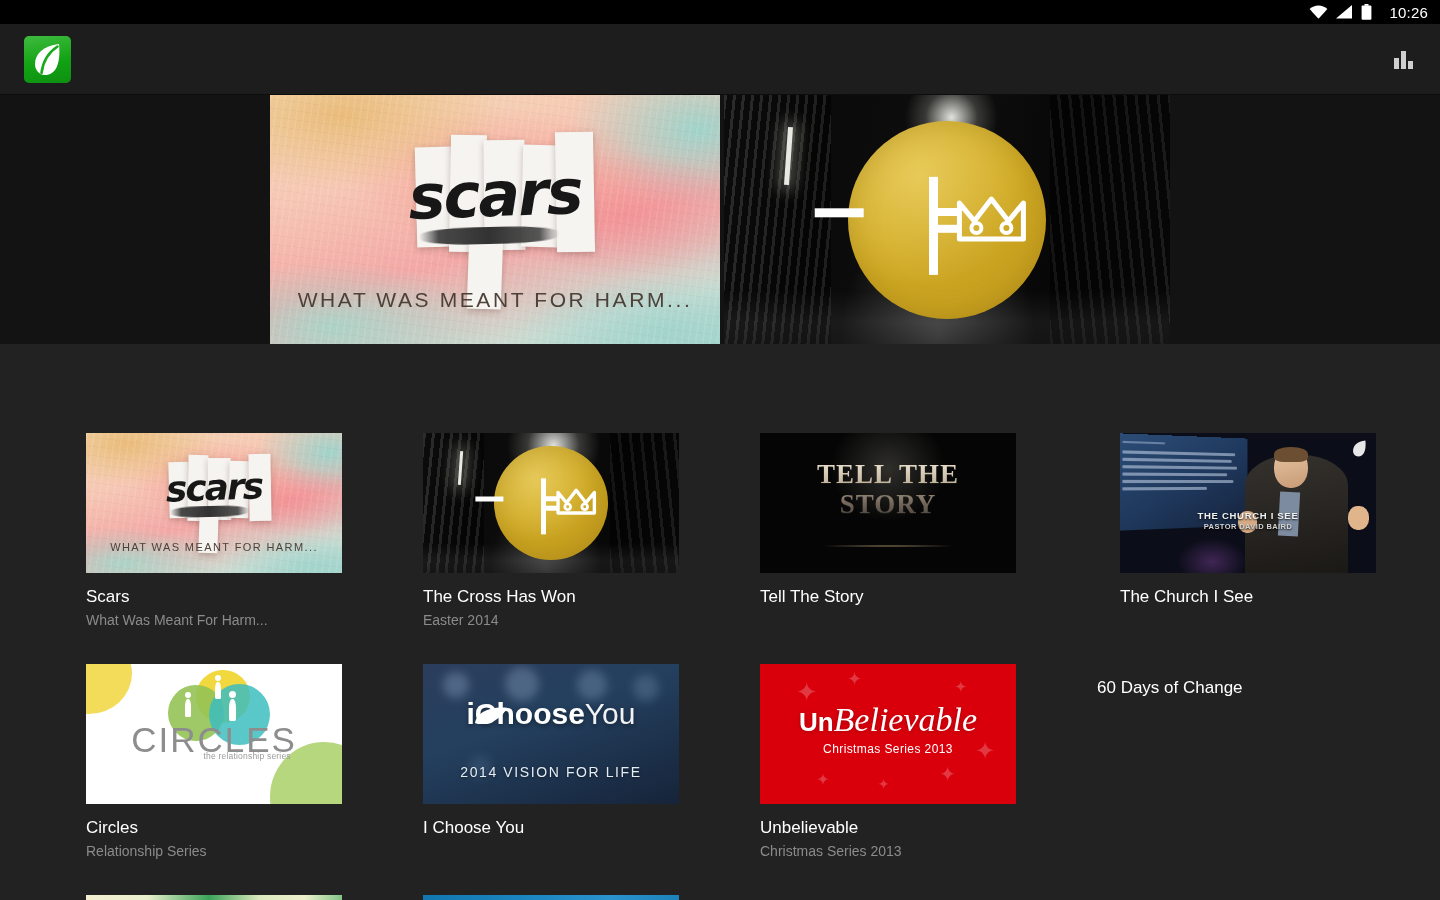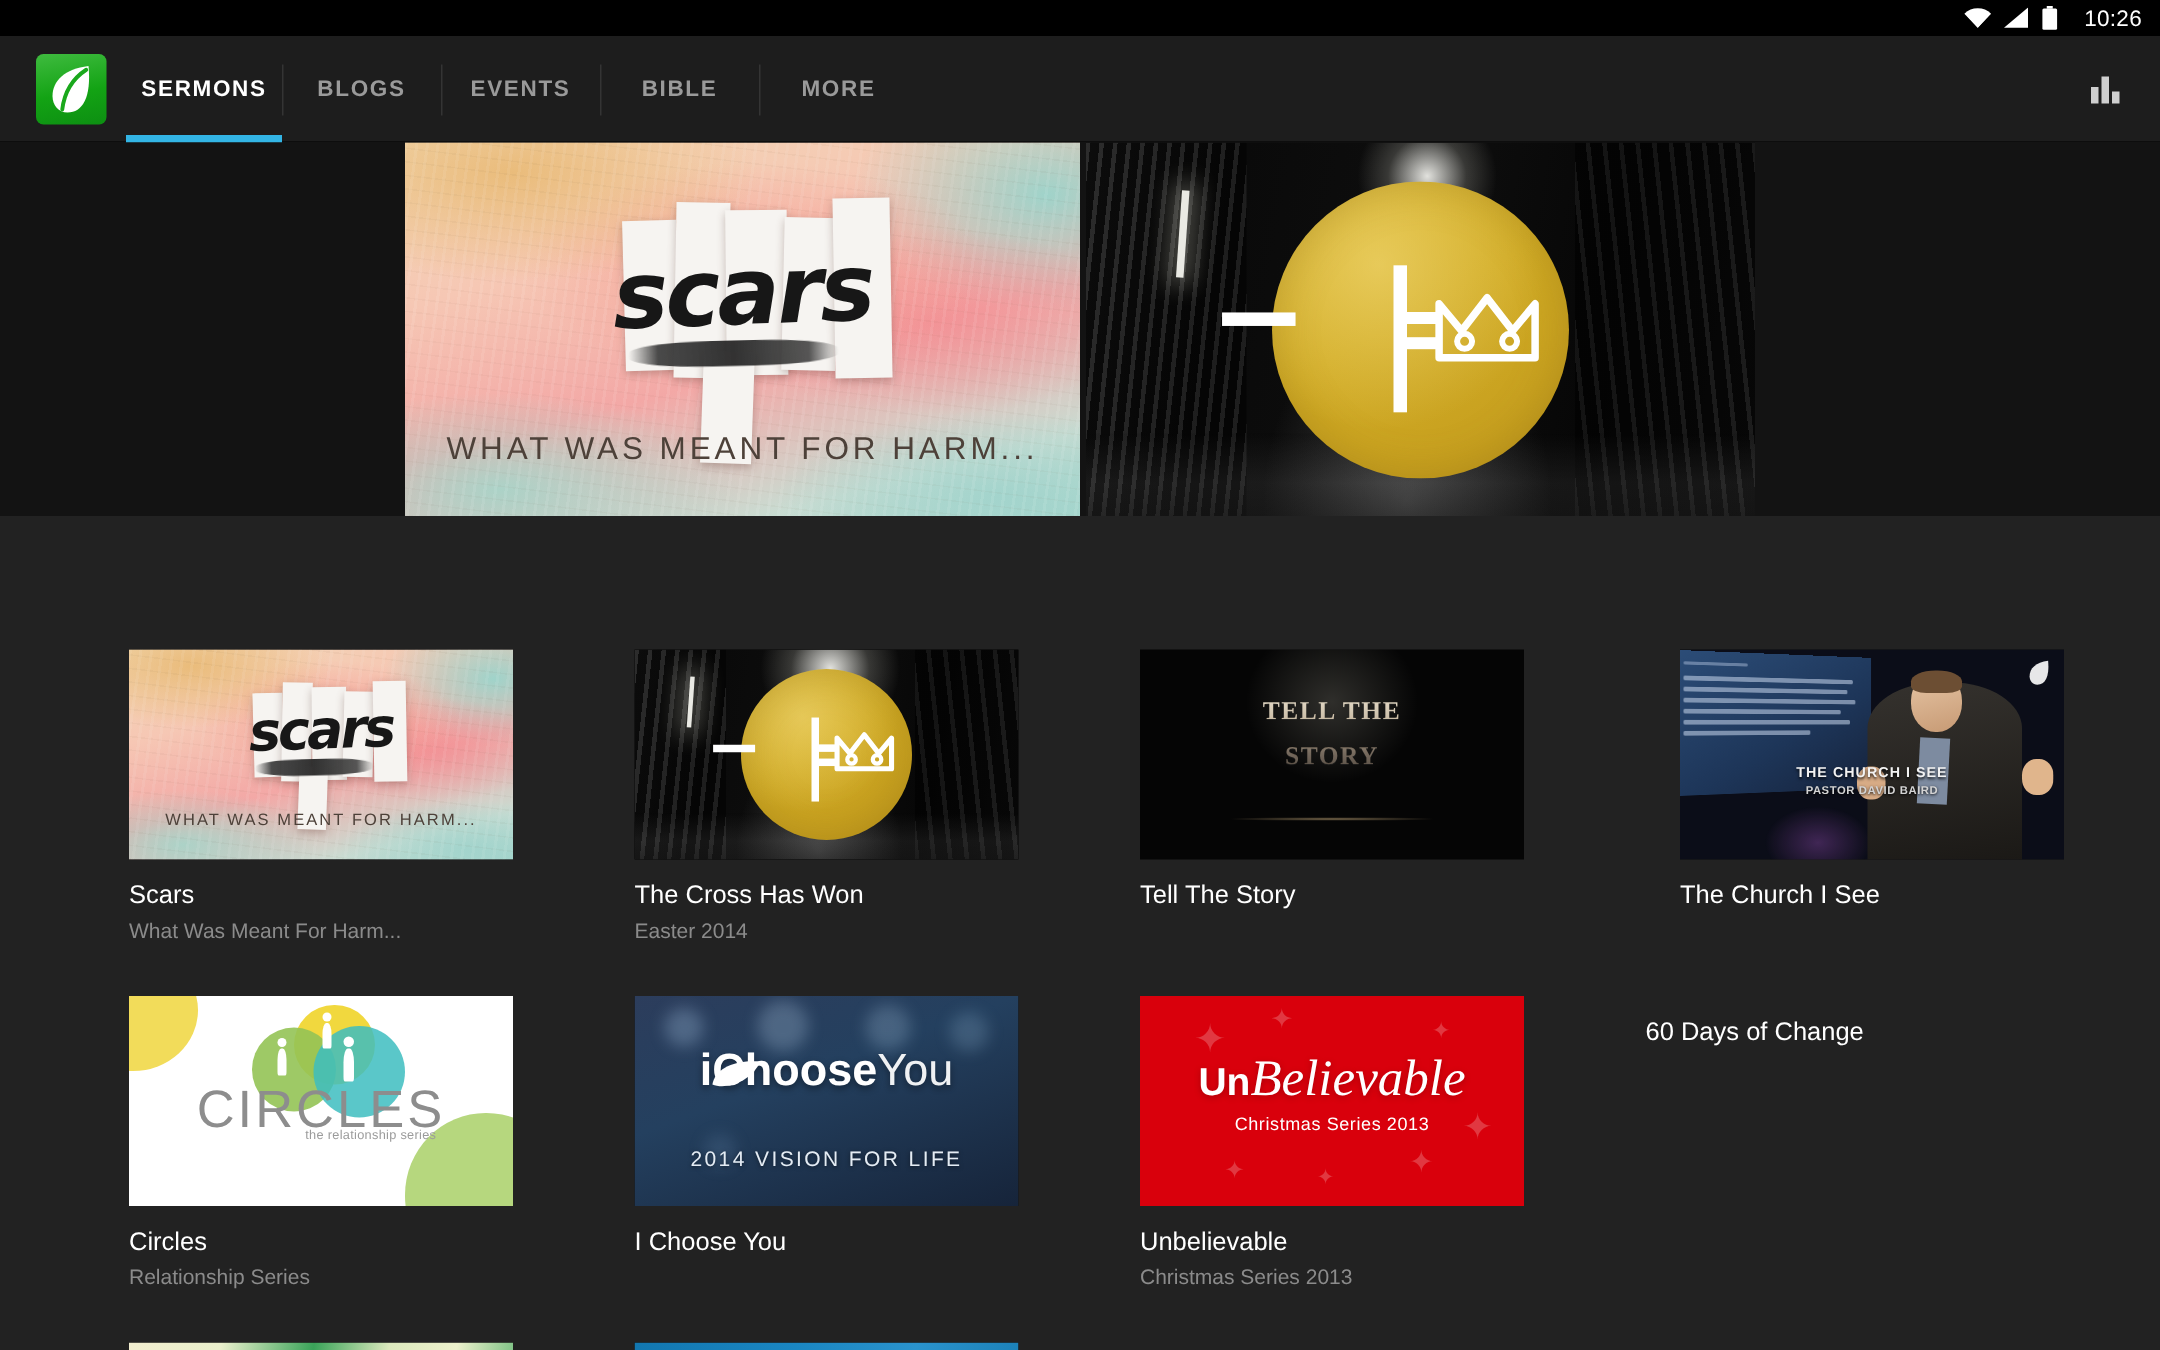--- a/index.html
+++ b/index.html
@@ -224,21 +224,21 @@
   .t-tell { position: absolute; inset: 0; background: #050505; overflow: hidden; }
   .tell-glow {
     position: absolute; left: 18%; top: -30%;
     width: 64%; height: 110%;
     background: radial-gradient(ellipse 50% 50% at 50% 50%, rgba(255,250,230,.17) 0%, rgba(0,0,0,0) 70%);
   }
   .tell-txt {
     position: absolute; left: 0; right: 0; top: 26px;
     text-align: center;
     font-family: "Liberation Serif", serif;
-    font-weight: bold; font-size: 17px; line-height: 30px;
+    font-weight: bold; font-size: 27px; line-height: 30px;
     letter-spacing: 1px;
     background: linear-gradient(180deg, #efe7d6 0%, #c3b49b 38%, #6e6154 72%, #3c342c 100%);
     -webkit-background-clip: text; background-clip: text;
     color: transparent;
     text-shadow: 0 1px 0 rgba(255,255,255,.06);
   }
   .tell-floor {
     position: absolute; left: 14%; bottom: 26px; width: 72%; height: 2px;
     background: radial-gradient(ellipse 50% 100% at 50% 50%, rgba(210,180,130,.55), rgba(0,0,0,0) 75%);
   }
@@ -458,42 +458,20 @@
 
 <div class="actionbar">
 
   <div class="logo">
     <svg width="29" height="33" viewBox="0 0 29 33">
       <path d="M26 1 C10 3 2 11 2 21 C2 27 6 32 12 32 C22 32 28 22 26 1 Z" fill="#ffffff"></path>
       <path d="M24.5 3.5 C16 9 10 18 8.5 30" stroke="#1aa81c" stroke-width="2.6" fill="none" stroke-linecap="round"></path>
     </svg>
   </div>
 
-  <div class="tabs">
-    <div class="tab first active">
-      <span>SERMONS</span>
-      <span class="underline"></span>
-    </div>
-    <div class="tab other">
-      <span class="divider"></span>
-      <span>BLOGS</span>
-    </div>
-    <div class="tab other">
-      <span class="divider"></span>
-      <span>EVENTS</span>
-    </div>
-    <div class="tab other">
-      <span class="divider"></span>
-      <span>BIBLE</span>
-    </div>
-    <div class="tab other">
-      <span class="divider"></span>
-      <span>MORE</span>
-    </div>
-  </div>
 
   <div class="stats-btn">
     <svg width="26" height="24" viewBox="0 0 26 24">
       <rect x="2" y="11" width="5" height="11" fill="#cfcfcf"></rect>
       <rect x="9" y="4" width="5" height="18" fill="#cfcfcf"></rect>
       <rect x="16" y="14" width="5" height="8" fill="#cfcfcf"></rect>
     </svg>
   </div>
 </div>
 

